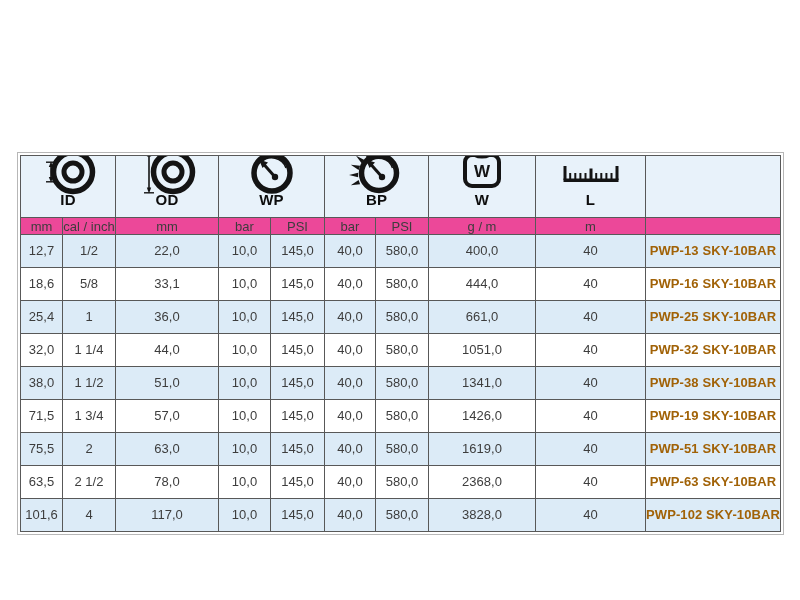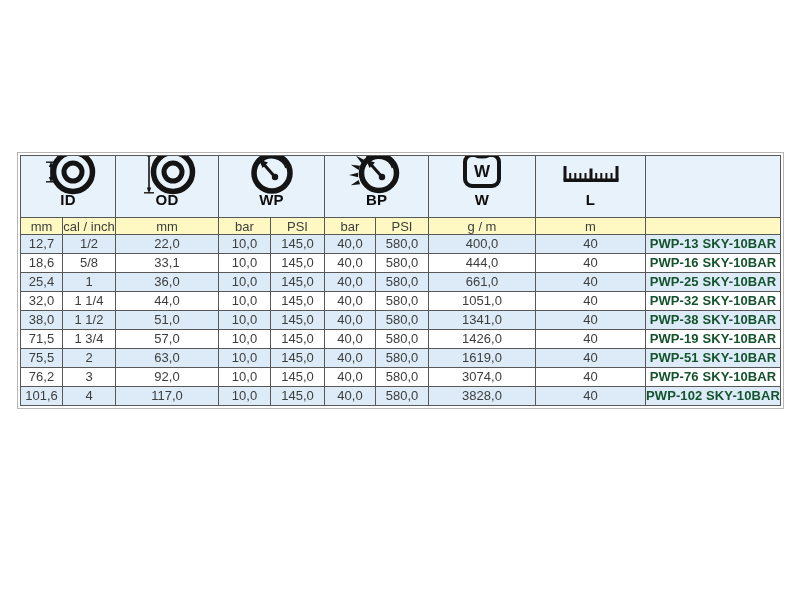--- a/index.html
+++ b/index.html
@@ -26,29 +26,29 @@
     height:61px;
   }
   .hcell svg{display:block;}
   .col-label{
     display:block;font-weight:bold;font-size:15px;line-height:15px;color:#0d0d0d;
     margin-top:-5px;padding-bottom:10px;letter-spacing:.2px;
   }
   .col-label.no-overlap{margin-top:1px;}
   .ruler-margin{margin-bottom:7px;}
   tr.units-row td{
-    height:16px;background:#fef9c3;font-size:13px;line-height:15px;color:#3d3d3d;
-  }
-  tbody.rows tr{height:19px;}
+    height:16px;background:#ec4899;font-size:13px;line-height:15px;color:#3d3d3d;
+  }
+  tbody.rows tr{height:33px;}
   tbody.rows td{
     font-size:13px;line-height:18px;color:#3d3d3d;background:#ffffff;
   }
   tbody.rows tr:nth-child(odd) td{background:#dcebf7;}
   tbody.rows td.product-cell{
-    font-weight:bold;color:#14532d;font-size:13px;letter-spacing:.1px;
+    font-weight:bold;color:#a16207;font-size:13px;letter-spacing:.1px;
   }
   .ic{stroke:#141414;fill:none;}
 </style>
 </head>
 <body>
 
 <div class="table-wrap">
   <table class="spec">
     <colgroup>
       <col style="width:42px">
@@ -261,30 +261,30 @@
           <td>63,0</td>
           <td>10,0</td>
           <td>145,0</td>
           <td>40,0</td>
           <td>580,0</td>
           <td>1619,0</td>
           <td>40</td>
           <td class="product-cell">PWP-51 SKY-10BAR</td>
         </tr>
         <tr>
-          <td>76,2</td>
-          <td>3</td>
-          <td>92,0</td>
-          <td>10,0</td>
-          <td>145,0</td>
-          <td>40,0</td>
-          <td>580,0</td>
-          <td>3074,0</td>
-          <td>40</td>
-          <td class="product-cell">PWP-76 SKY-10BAR</td>
+          <td>63,5</td>
+          <td>2 1/2</td>
+          <td>78,0</td>
+          <td>10,0</td>
+          <td>145,0</td>
+          <td>40,0</td>
+          <td>580,0</td>
+          <td>2368,0</td>
+          <td>40</td>
+          <td class="product-cell">PWP-63 SKY-10BAR</td>
         </tr>
         <tr>
           <td>101,6</td>
           <td>4</td>
           <td>117,0</td>
           <td>10,0</td>
           <td>145,0</td>
           <td>40,0</td>
           <td>580,0</td>
           <td>3828,0</td>

